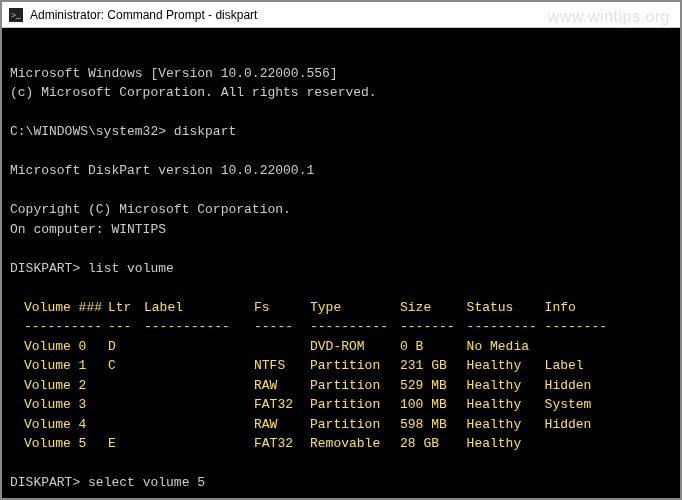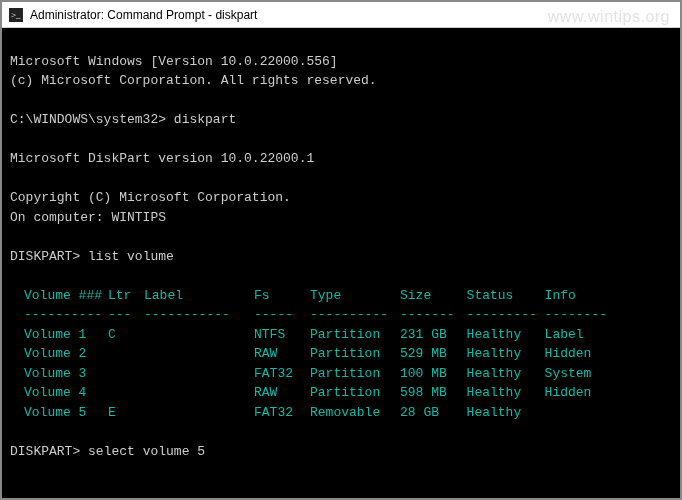--- a/index.html
+++ b/index.html
@@ -31,21 +31,21 @@
       width: 16px;
       height: 16px;
       margin-right: 6px;
       display: inline-flex;
       align-items: center;
       justify-content: center;
     }
     .terminal {
       background: #000;
       color: #ccc;
-      padding: 4px 8px;
+      padding: 16px 8px;
       font-family: Consolas, 'Courier New', monospace;
       font-size: 13px;
       line-height: 1.5;
       white-space: pre;
       height: calc(100% - 26px);
       overflow: hidden;
     }
     .watermark {
       position: absolute;
       top: 6px;
@@ -53,21 +53,21 @@
       color: #ddd;
       font-family: Arial, sans-serif;
       font-size: 16px;
       font-weight: 500;
       letter-spacing: 0.5px;
       opacity: 0.85;
       pointer-events: none;
     }
     table.volumes {
       border-collapse: collapse;
-      color: #14b8a6;
+      color: #fde047;
       font-family: inherit;
       font-size: inherit;
     }
     table.volumes td, table.volumes th {
       text-align: left;
       padding: 0;
       font-weight: normal;
     }
     table.volumes .c1 { width: 98px; padding-left: 14px;}
     table.volumes .c2 { width: 36px; }
@@ -122,20 +122,30 @@
 <td class="c1">----------</td>
 <td class="c2">---</td>
 <td class="c3">-----------</td>
 <td class="c4">-----</td>
 <td class="c5">----------</td>
 <td class="c6">-------</td>
 <td class="c7">---------</td>
 <td class="c8">--------</td>
 </tr>
 <tr>
+<td class="c1">Volume 0</td>
+<td class="c2">D</td>
+<td class="c3"></td>
+<td class="c4"></td>
+<td class="c5">DVD-ROM</td>
+<td class="c6">0 B</td>
+<td class="c7">No Media</td>
+<td class="c8"></td>
+</tr>
+<tr>
 <td class="c1">Volume 1</td>
 <td class="c2">C</td>
 <td class="c3"></td>
 <td class="c4">NTFS</td>
 <td class="c5">Partition</td>
 <td class="c6">231 GB</td>
 <td class="c7">Healthy</td>
 <td class="c8">Label</td>
 </tr>
 <tr>

